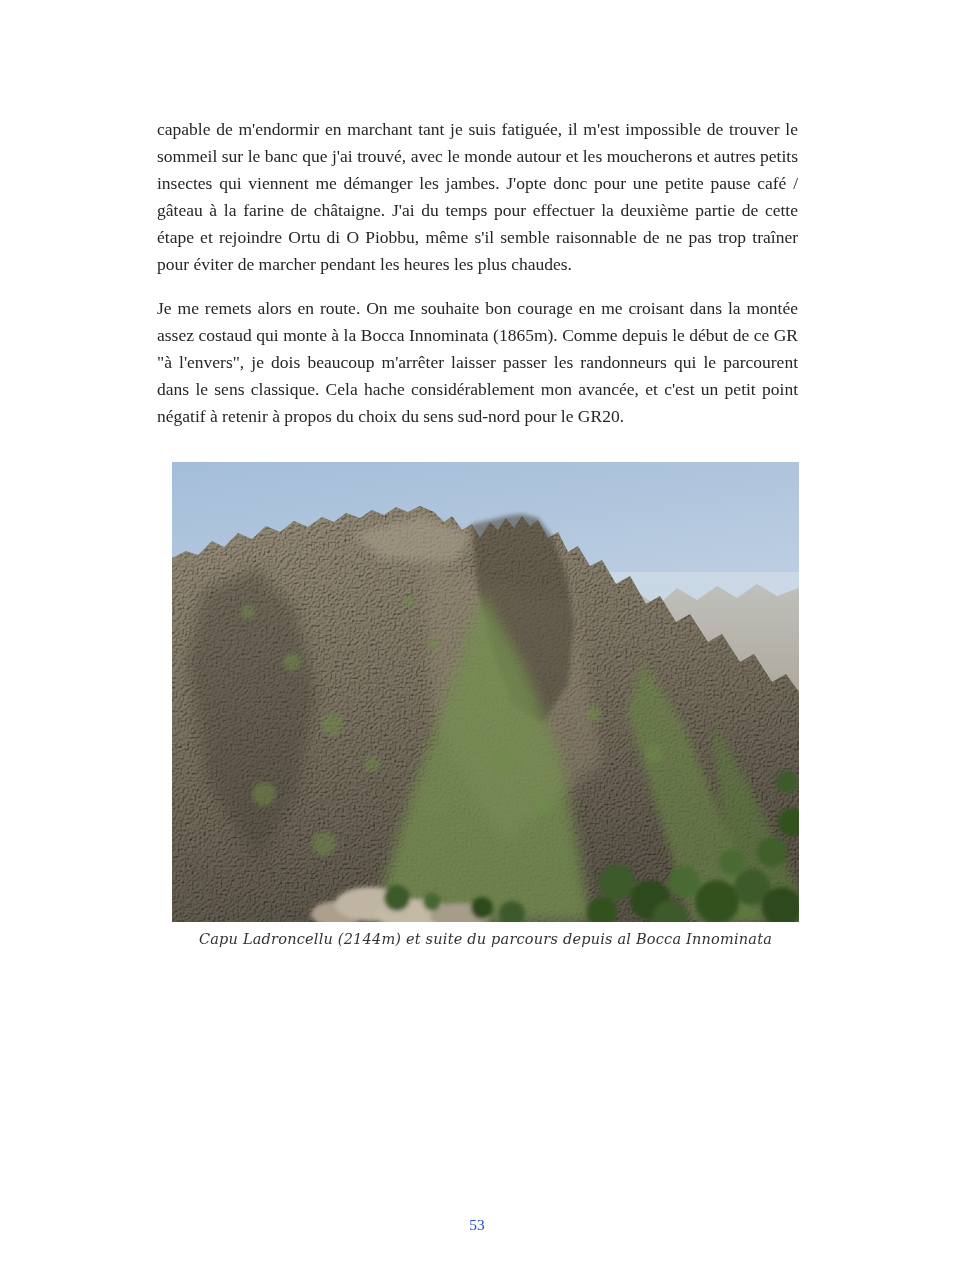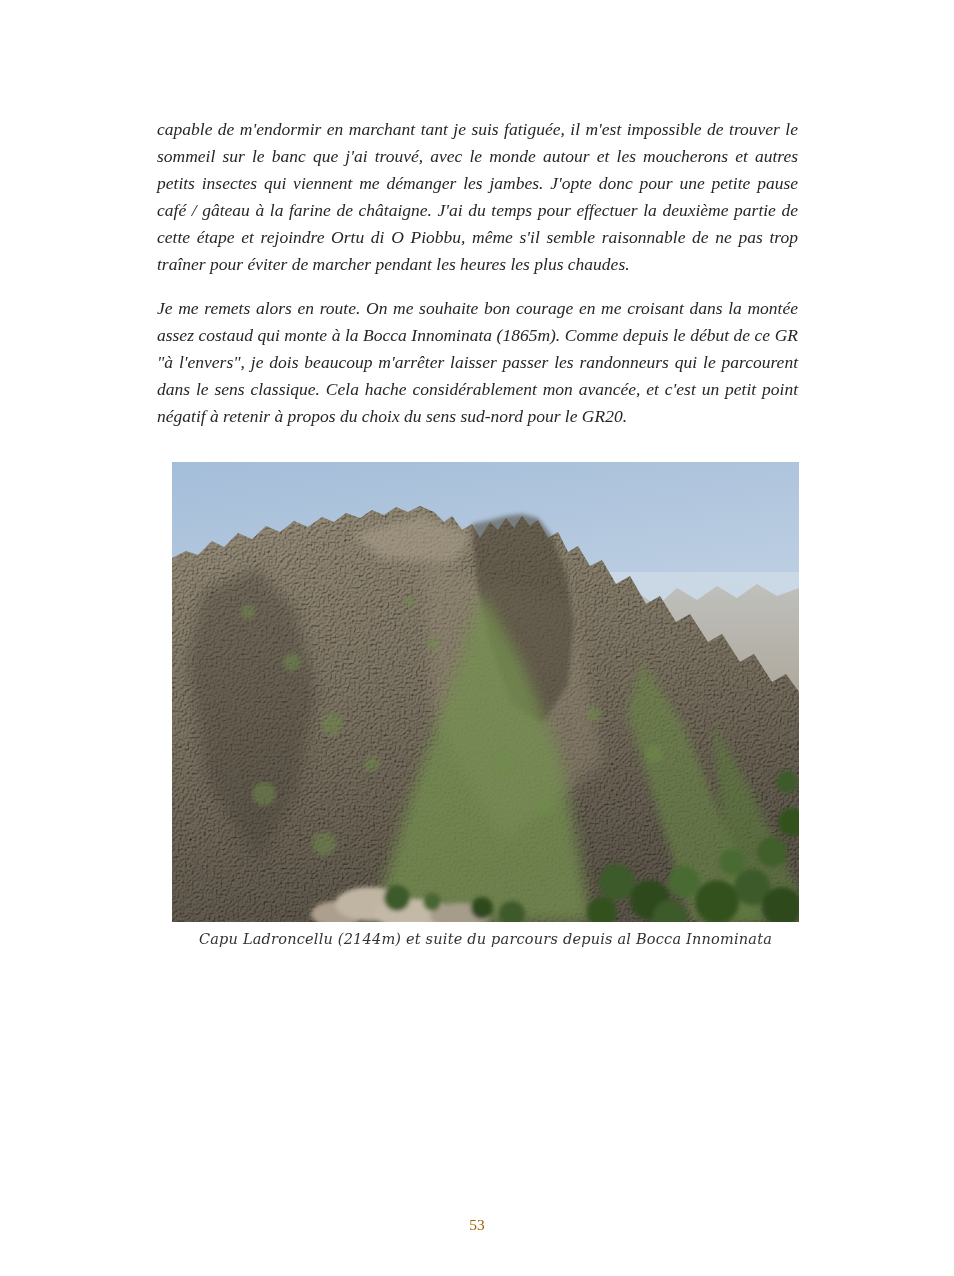--- a/index.html
+++ b/index.html
@@ -12,21 +12,20 @@
   }
   .content{
     position:absolute;left:157px;top:116px;width:641px;
   }
   .content p{
     margin:0 0 17px 0;
     font-size:17.5px;line-height:27px;
     color:#262626;
     text-align:justify;
     text-justify:inter-word;
-    font-style:italic;
   }
   figure{
     margin:16px auto 0 auto;
     width:627px;
     padding:15px;
   }
   .photo-frame{
     width:627px;height:460px;
     line-height:0;
   }
@@ -37,21 +36,21 @@
     font-size:14.5px;line-height:18px;
     color:#333333;
     text-align:center;
     letter-spacing:0.2px;
   }
   .page-number{
     position:absolute;
     left:0;right:0;top:1216px;
     text-align:center;
     font-size:15.5px;
-    color:#a16207;
+    color:#1d4ed8;
   }
 </style>
 </head>
 <body>
 
 <div class="page">
 
   <div class="content">
     <p>capable de m'endormir en marchant tant je suis fatiguée, il m'est impossible de trouver le sommeil sur le banc que j'ai trouvé, avec le monde autour et les moucherons et autres petits insectes qui viennent me démanger les jambes. J'opte donc pour une petite pause café / gâteau à la farine de châtaigne. J'ai du temps pour effectuer la deuxième partie de cette étape et rejoindre Ortu di O Piobbu, même s'il semble raisonnable de ne pas trop traîner pour éviter de marcher pendant les heures les plus chaudes.</p>
     <p>Je me remets alors en route. On me souhaite bon courage en me croisant dans la montée assez costaud qui monte à la Bocca Innominata (1865m). Comme depuis le début de ce GR "à l'envers", je dois beaucoup m'arrêter laisser passer les randonneurs qui le parcourent dans le sens classique. Cela hache considérablement mon avancée, et c'est un petit point négatif à retenir à propos du choix du sens sud-nord pour le GR20.</p>

